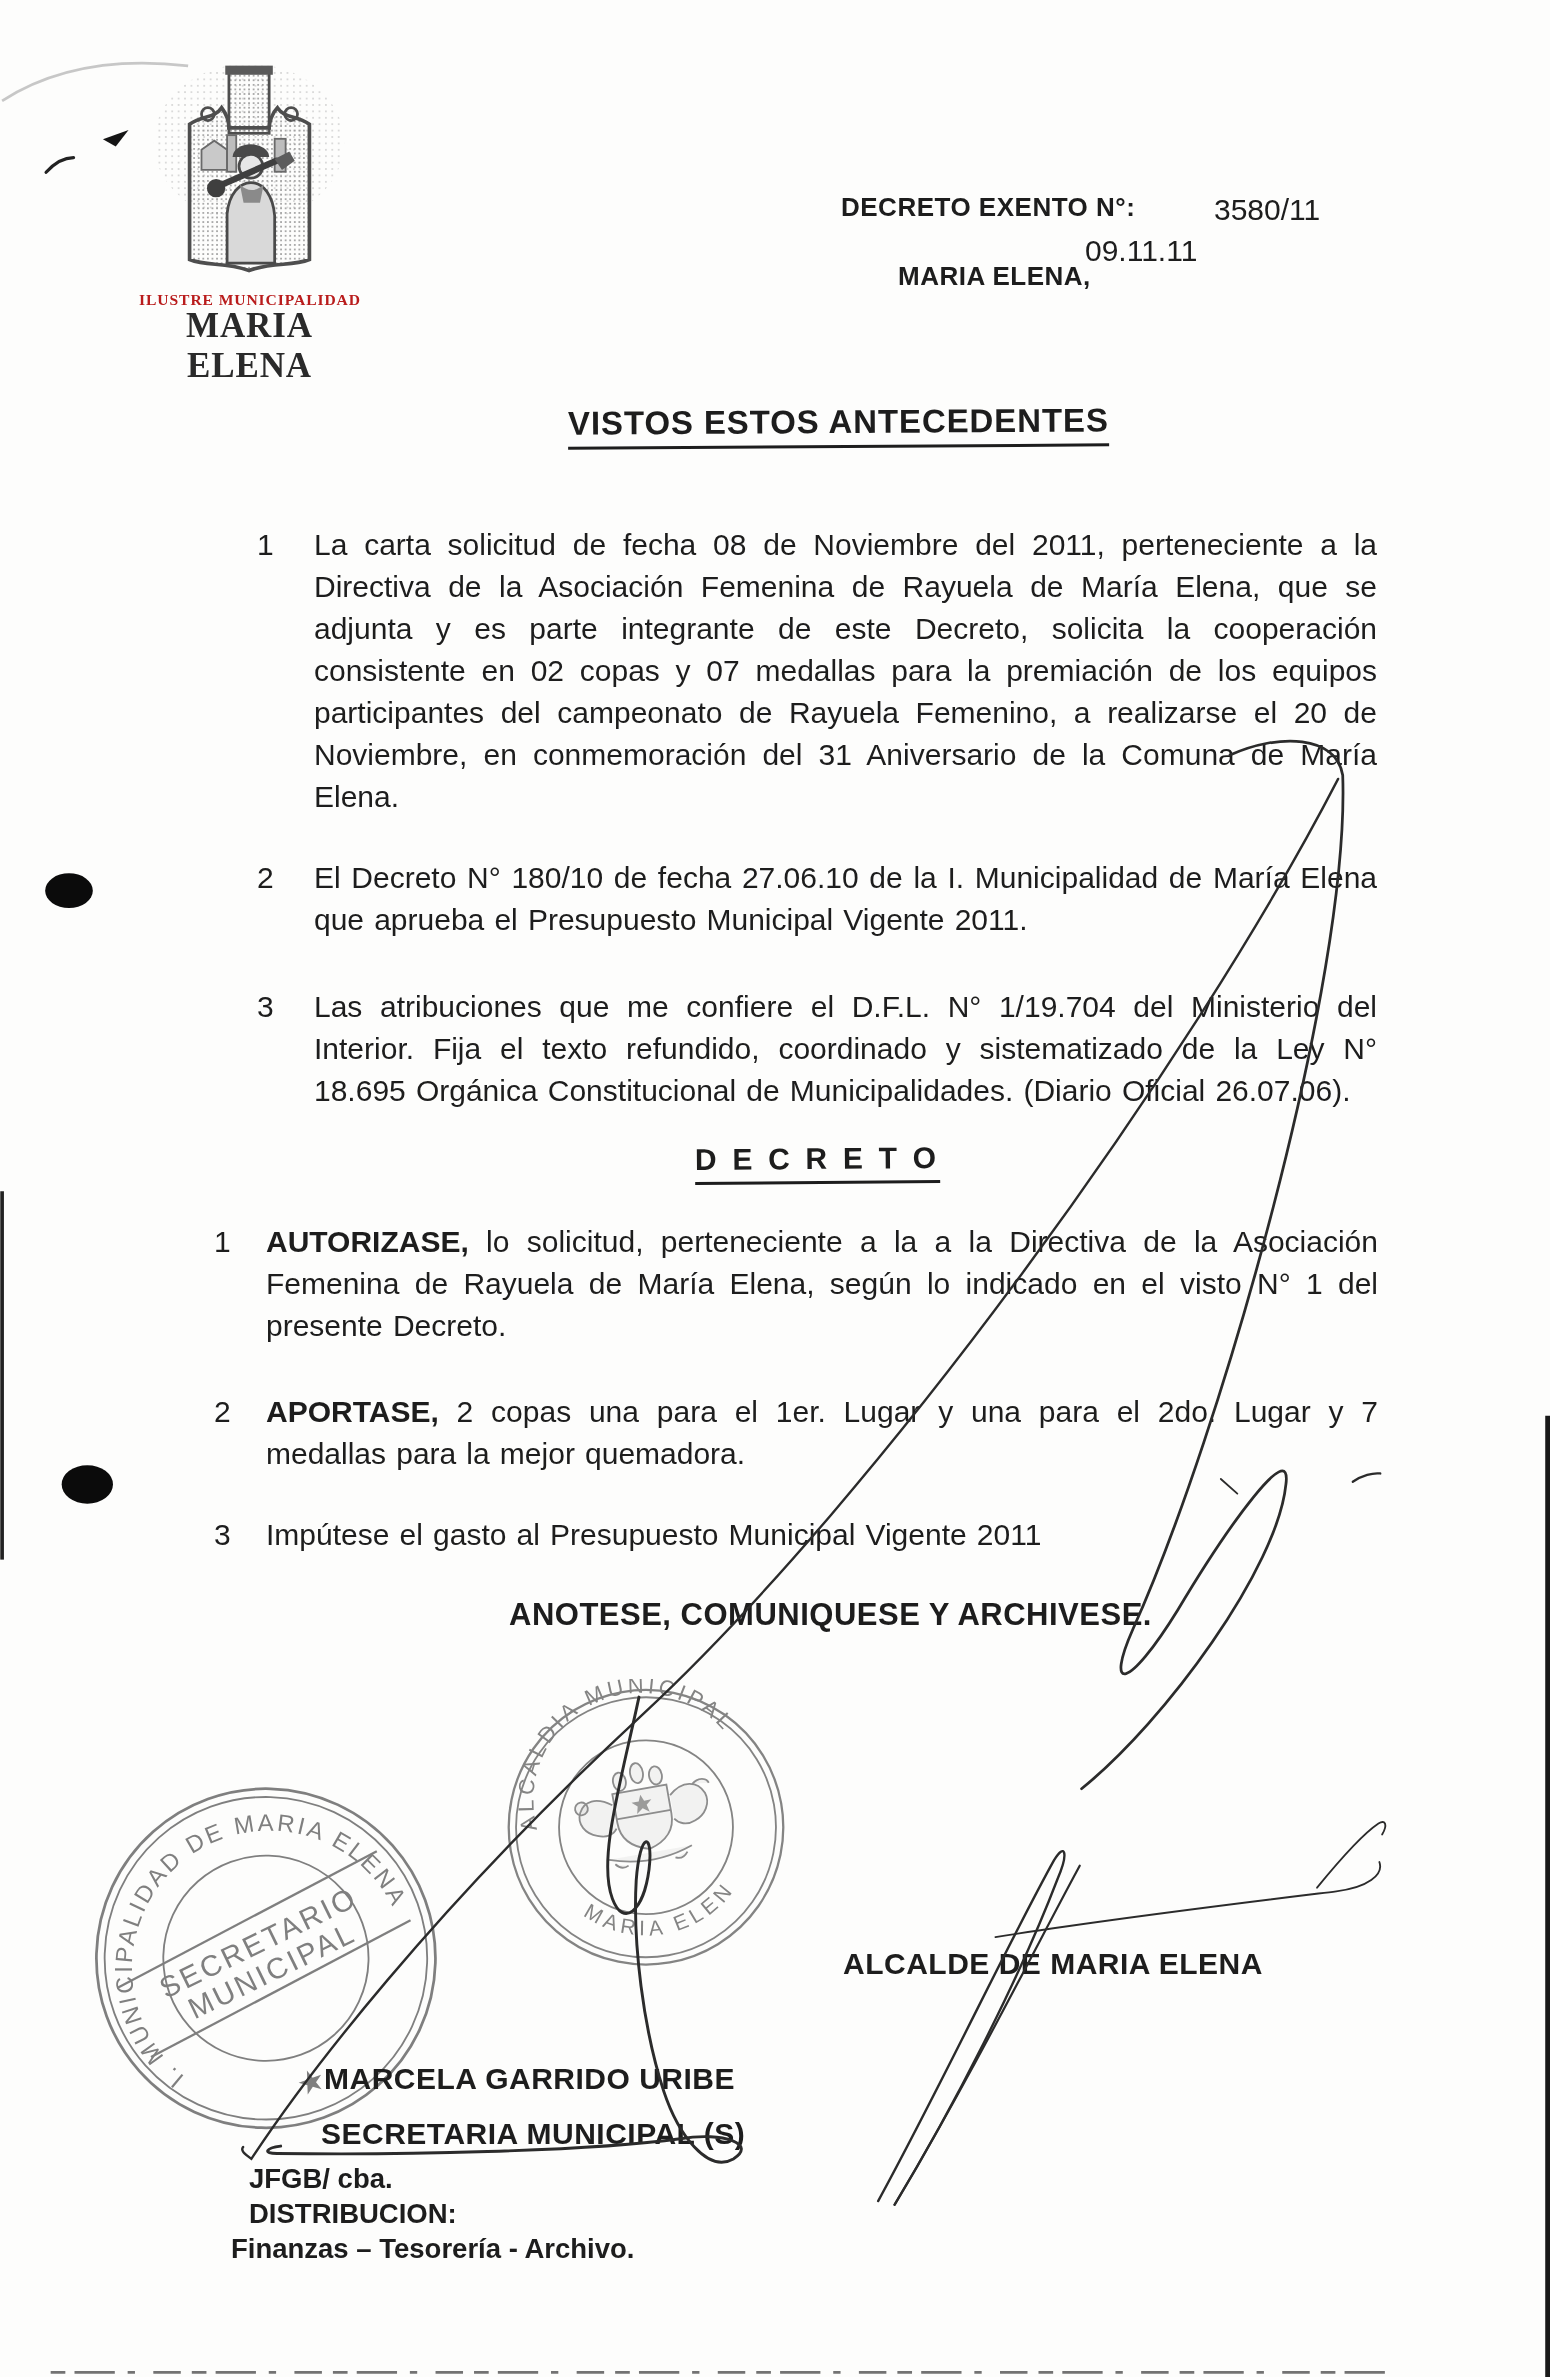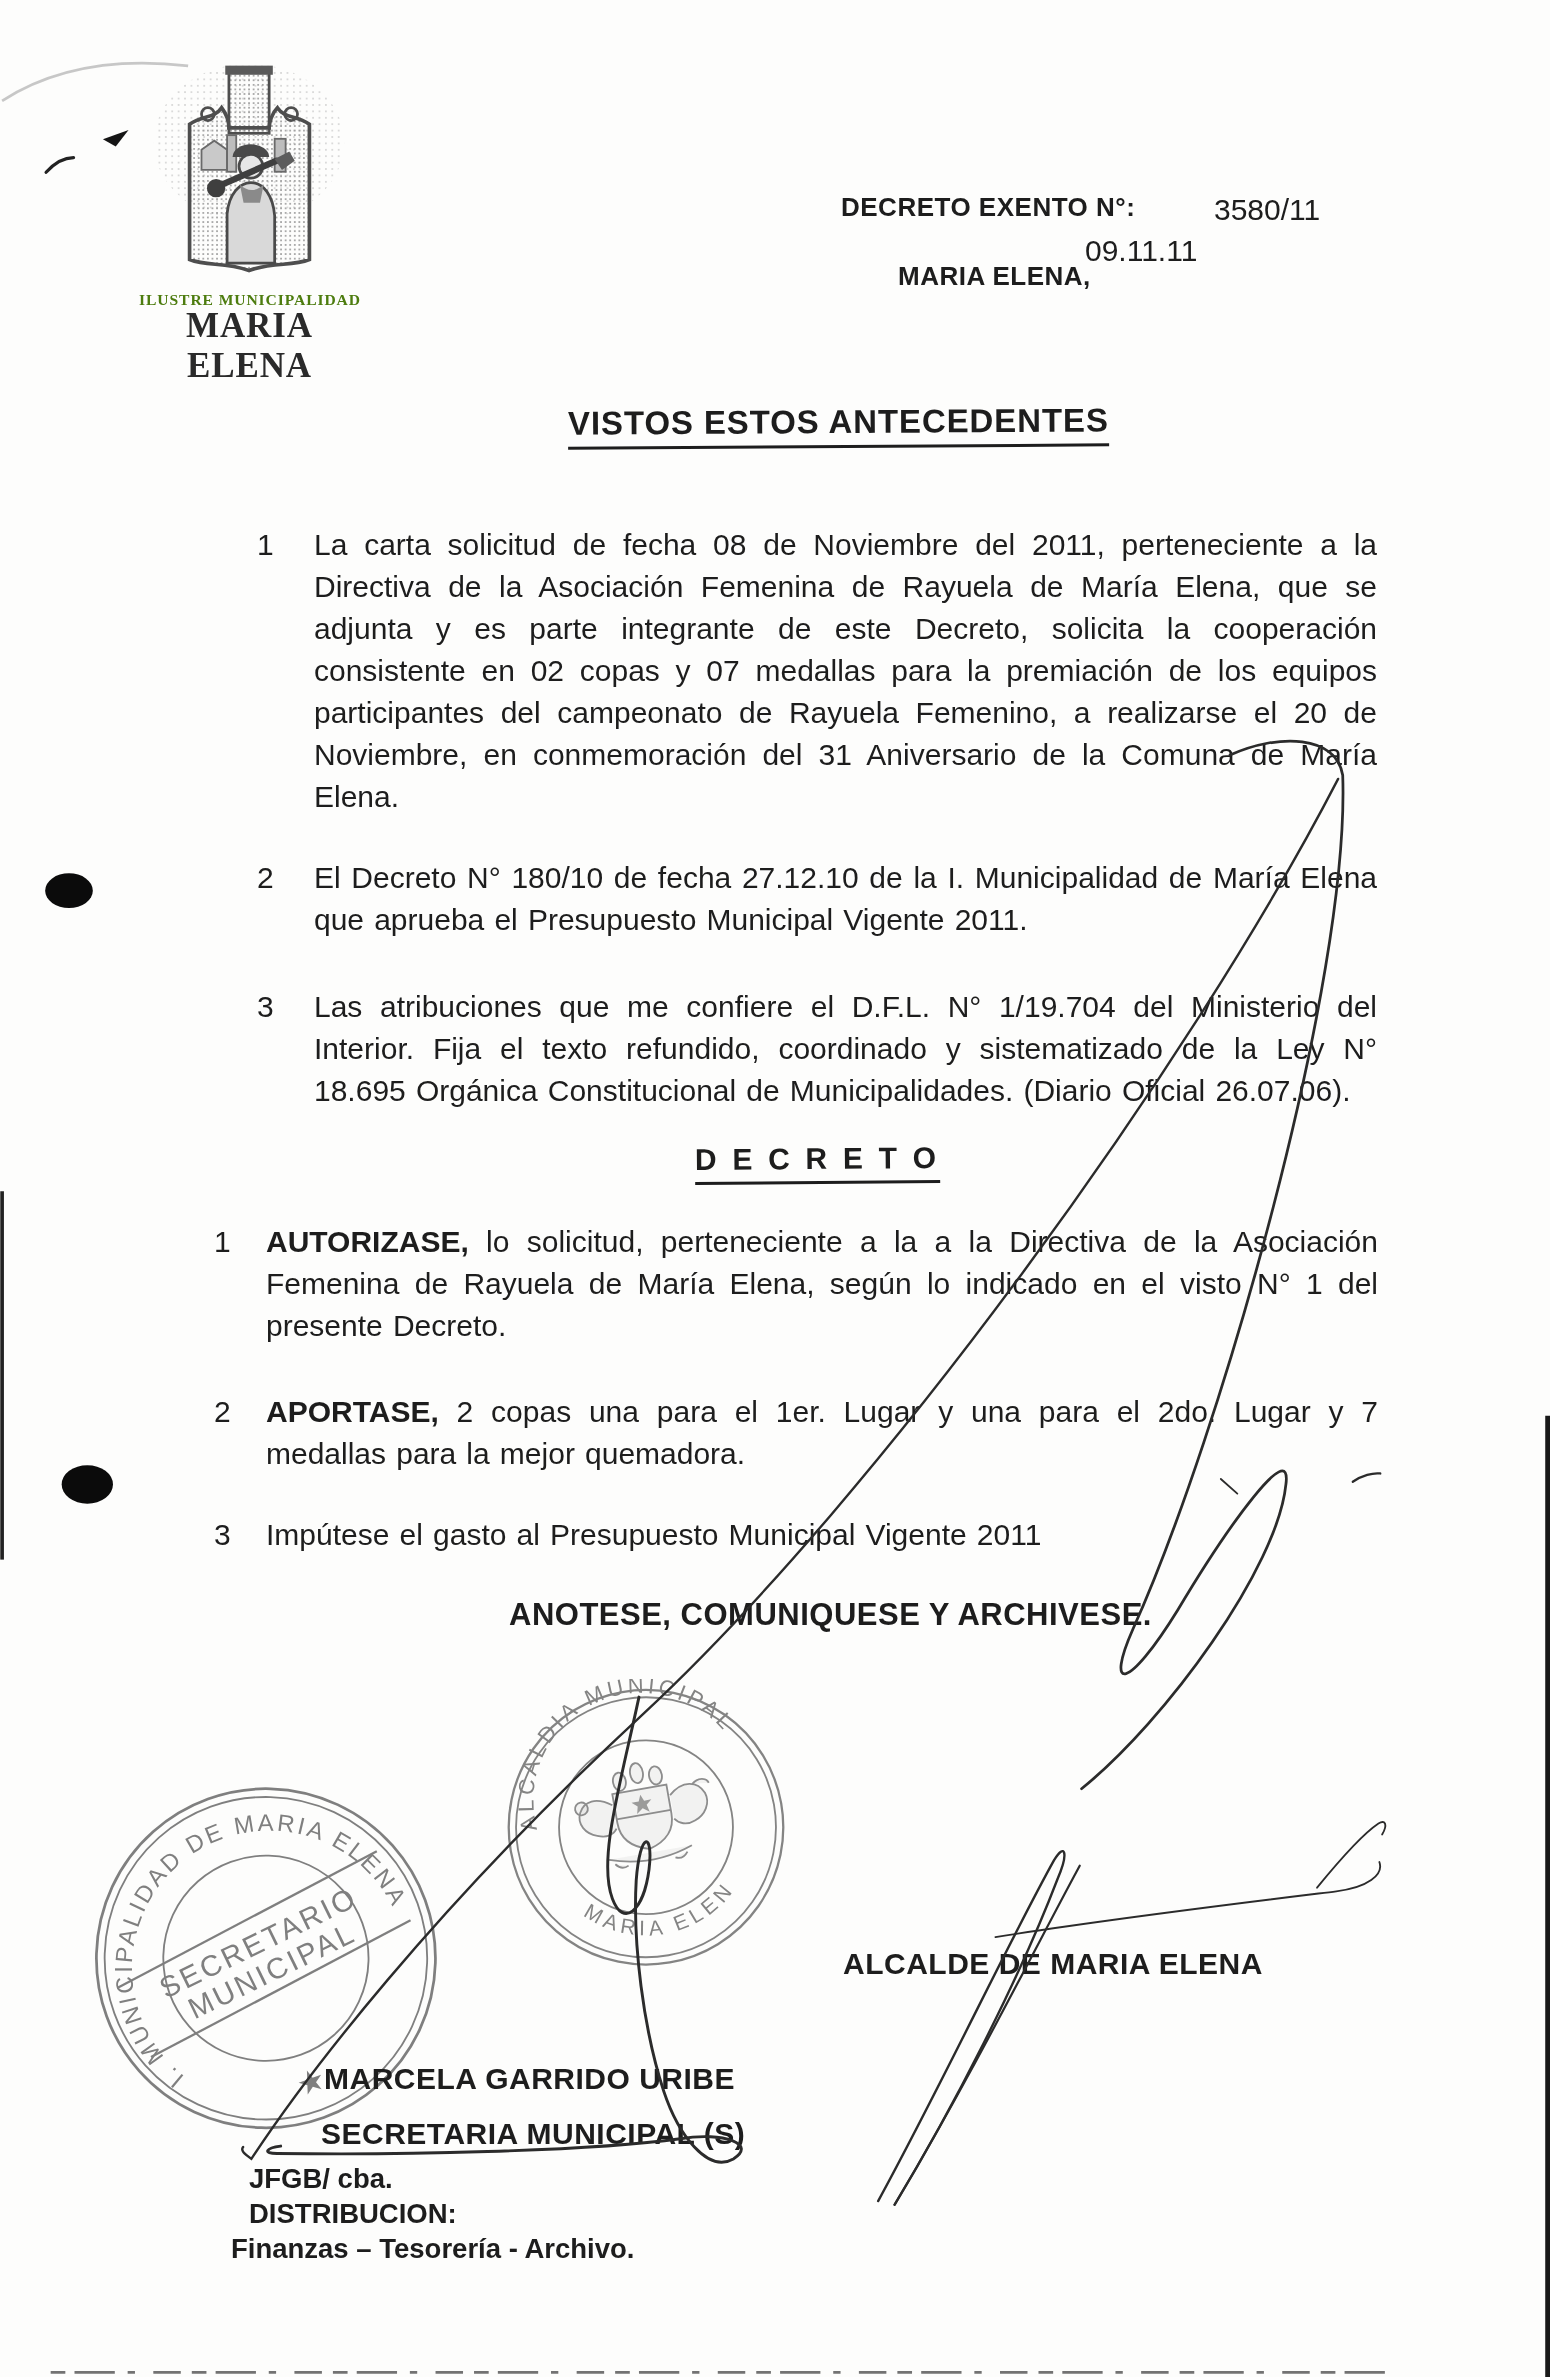--- a/index.html
+++ b/index.html
@@ -24,21 +24,21 @@
   }
   
   .item{display:flex;align-items:flex-start;}
   .item .num{flex:0 0 57px;font-size:30px;line-height:42px;}
   .item .txt{flex:1;font-size:30px;line-height:42px;text-align:justify;word-spacing:1.8px;}
   .item .txt .lead{font-weight:bold;}
   .dlist .num{flex:0 0 52px;}
   .closing{font-weight:bold;font-size:31px;letter-spacing:0.5px;}
   .sig-name{font-weight:bold;font-size:30px;letter-spacing:0.5px;white-space:nowrap;}
   .foot{font-weight:bold;font-size:27.5px;white-space:nowrap;}
-  .logo-cap1{font-family:"Liberation Serif","DejaVu Serif",serif;font-size:15.6px;font-weight:bold;letter-spacing:0.9px;color:#4d7c0f;text-align:center;}
+  .logo-cap1{font-family:"Liberation Serif","DejaVu Serif",serif;font-size:15.6px;font-weight:bold;letter-spacing:0.9px;color:#b91c1c;text-align:center;}
   .logo-cap2{font-family:"Liberation Serif","DejaVu Serif",serif;font-size:35px;font-weight:bold;letter-spacing:0.9px;color:#2a2a2a;text-align:center;}
   svg{display:block;}
   .overlay{pointer-events:none;}
   .stampt{font-family:"Liberation Sans","DejaVu Sans",sans-serif;}
 </style>
 </head>
 <body>
 
 <div class="page">
 
@@ -87,21 +87,21 @@
   <div class="abs hdr-val" style="left:1085px;top:234px;">09.11.11</div>
 
   <div class="abs sec-title" style="left:568px;top:403px;">VISTOS ESTOS ANTECEDENTES</div>
 
   <div class="abs item" style="left:257px;top:524px;width:1120px;">
     <div class="num">1</div>
     <div class="txt">La carta solicitud de fecha 08 de Noviembre del 2011, perteneciente a la Directiva de la Asociación Femenina de Rayuela de María Elena, que se adjunta y es parte integrante de este Decreto, solicita la cooperación consistente en 02 copas y 07 medallas para la premiación de los equipos participantes del campeonato de Rayuela Femenino, a realizarse el 20 de Noviembre, en conmemoración del 31 Aniversario de la Comuna de María Elena.</div>
   </div>
   <div class="abs item" style="left:257px;top:857px;width:1120px;">
     <div class="num">2</div>
-    <div class="txt">El Decreto N° 180/10 de fecha 27.12.10 de la I. Municipalidad de María Elena que aprueba el Presupuesto Municipal Vigente 2011.</div>
+    <div class="txt">El Decreto N° 180/10 de fecha 27.06.10 de la I. Municipalidad de María Elena que aprueba el Presupuesto Municipal Vigente 2011.</div>
   </div>
   <div class="abs item" style="left:257px;top:986px;width:1120px;">
     <div class="num">3</div>
     <div class="txt">Las atribuciones que me confiere el D.F.L. N° 1/19.704 del Ministerio del Interior. Fija el texto refundido, coordinado y sistematizado de la Ley N° 18.695 Orgánica Constitucional de Municipalidades. (Diario Oficial 26.07.06).</div>
   </div>
 
   <div class="abs dec-title" style="left:695px;top:1142px;">D E C R E T O</div>
 
   <div class="abs item dlist" style="left:214px;top:1221px;width:1164px;">
     <div class="num">1</div>

